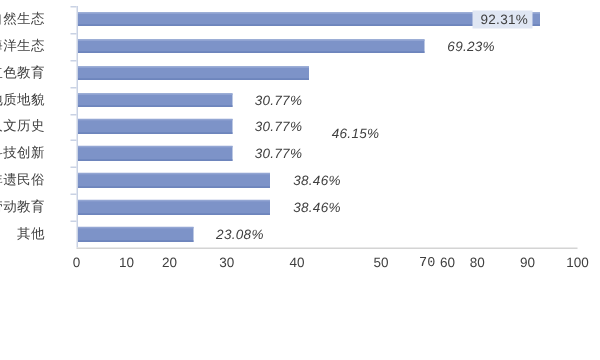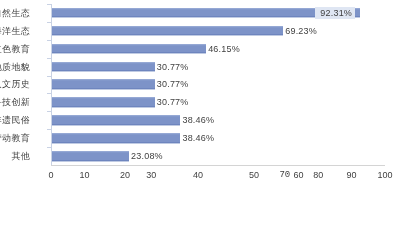--- a/index.html
+++ b/index.html
@@ -95,21 +95,22 @@
     position: absolute;
     top: 50%;
     transform: translateY(-50%);
     font-size: 9px;
     color: #3f3f3f;
     white-space: nowrap;
     letter-spacing: 0.2px;
   }
   .bar-value.outside {
     
-    padding-left: 2px;
+    padding-left: 15px;
+    font-style: italic;
   }
   .bar-value.inside-end {
     
     background: #dfe6f3;
     padding: 1px 3px 1px 5px;
     color: #3f3f3f;
   }
 
   
   .xtick {
@@ -139,21 +140,21 @@
       <div class="row" style="top: 17.8889px; height: 17.8889px;">
         <div class="tick-y"></div>
         <div class="cat-label">海洋生态</div>
         <div class="bar" style="width: 231.228px; background: rgb(125, 147, 200); border-top-color: rgb(147, 166, 211); border-bottom-color: rgb(106, 129, 186);"></div>
         <div class="bar-value outside" style="left: 232.228px;">69.23%</div>
       </div>
       <div class="row" style="top: 35.7778px; height: 17.8889px;">
         <div class="tick-y"></div>
         <div class="cat-label">红色教育</div>
         <div class="bar" style="width: 154.141px; background: rgb(125, 147, 200); border-top-color: rgb(147, 166, 211); border-bottom-color: rgb(106, 129, 186);"></div>
-        <div class="bar-value outside" style="left: 155.141px;">46.15%</div>
+        <div class="bar-value outside" style="left: 155.141px; margin-top: 40px;">46.15%</div>
       </div>
       <div class="row" style="top: 53.6667px; height: 17.8889px;">
         <div class="tick-y"></div>
         <div class="cat-label">地质地貌</div>
         <div class="bar" style="width: 102.772px; background: rgb(125, 147, 200); border-top-color: rgb(147, 166, 211); border-bottom-color: rgb(106, 129, 186);"></div>
         <div class="bar-value outside" style="left: 103.772px;">30.77%</div>
       </div>
       <div class="row" style="top: 71.5556px; height: 17.8889px;">
         <div class="tick-y"></div>
         <div class="cat-label">人文历史</div>
@@ -182,21 +183,21 @@
         <div class="tick-y"></div>
         <div class="cat-label">其他</div>
         <div class="bar" style="width: 77.0872px; background: rgb(125, 147, 200); border-top-color: rgb(147, 166, 211); border-bottom-color: rgb(106, 129, 186);"></div>
         <div class="bar-value outside" style="left: 78.0872px; text-align: right;">23.08%</div>
       </div>
     </div>
 
   <div id="xticks">
       <div class="xtick" style="left: 51px;">0</div>
       <div class="xtick" style="left: 84.4px;">10</div>
-      <div class="xtick" style="left: 125px;">20</div>
+      <div class="xtick" style="left: 113px;">20</div>
       <div class="xtick" style="left: 151.2px;">30</div>
       <div class="xtick" style="left: 198px;">40</div>
       <div class="xtick" style="left: 218px; margin-left: 36px;">50</div>
       <div class="xtick" style="left: 251.4px; margin-left: 47px;">60</div>
       <div class="xtick" style="left: 284.8px; font-family: Liberation Mono, monospace;">70</div>
       <div class="xtick" style="left: 318.2px;">80</div>
       <div class="xtick" style="left: 351.6px;">90</div>
       <div class="xtick" style="left: 385px;">100</div>
     </div>
 

